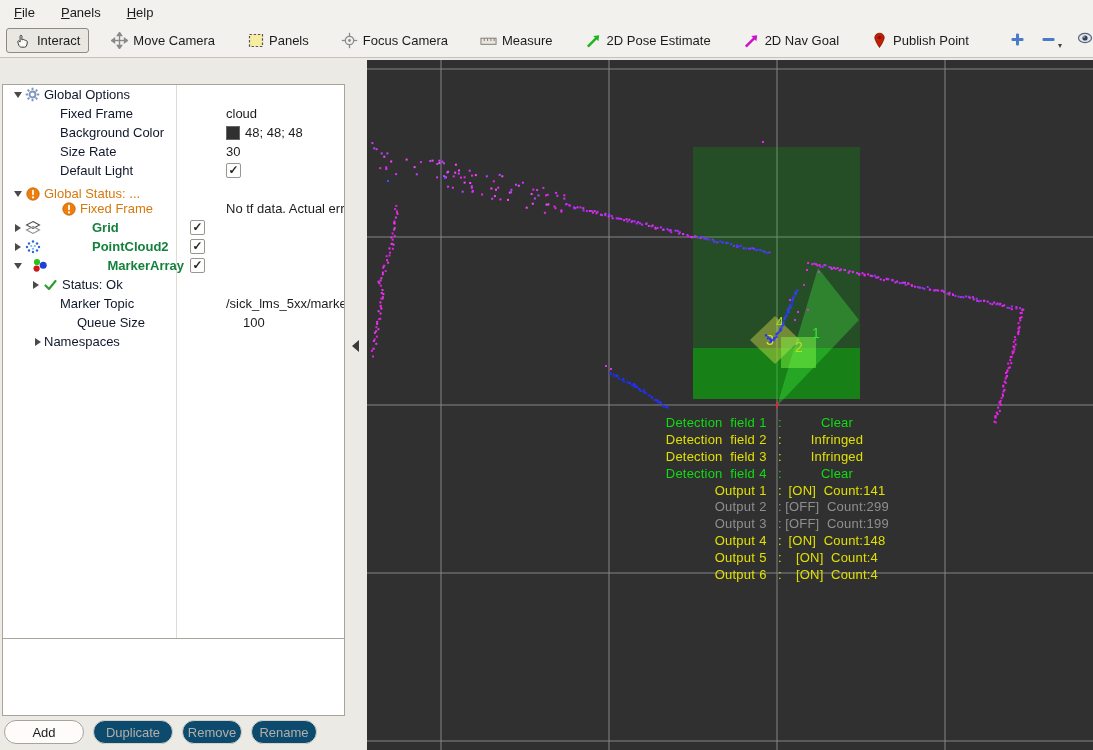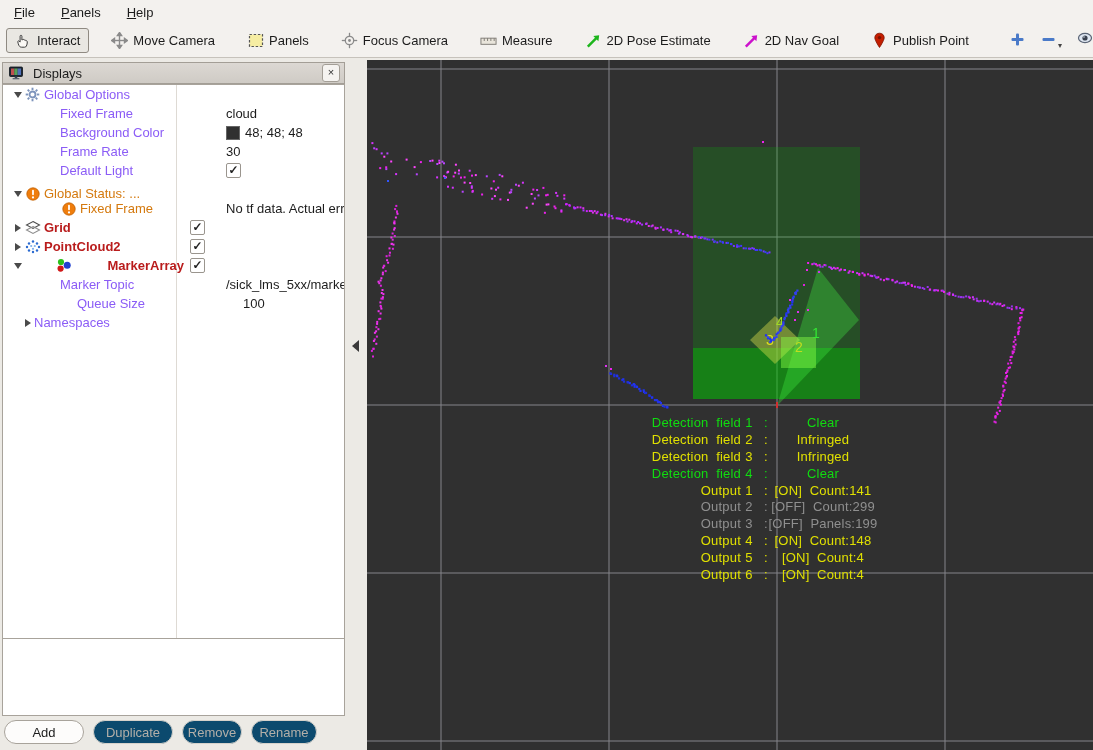--- a/index.html
+++ b/index.html
@@ -36,22 +36,22 @@
   #col-divider{position:absolute;left:173px;top:0;bottom:0;width:1px;background:#dedad4;}
   .tree-row{position:relative;height:19px;display:flex;align-items:center;}
   .name-cell{width:173px;display:flex;align-items:center;overflow:hidden;flex:none;}
   .value-cell{padding-left:6px;display:flex;align-items:center;gap:5px;overflow:hidden;white-space:nowrap;}
   .expander{width:13px;flex:none;display:flex;justify-content:center;}
   .tri-right{width:0;height:0;border-top:4px solid transparent;border-bottom:4px solid transparent;
              border-left:6px solid #4a4a4a;}
   .tri-down{width:0;height:0;border-left:4px solid transparent;border-right:4px solid transparent;
             border-top:6px solid #4a4a4a;}
   .ricon{width:17px;height:15px;flex:none;display:inline-flex;align-items:center;justify-content:center;margin-right:3px;}
-  .lbl-plain{color:#8b5cf6;}
-  .lbl-display{color:#b91c1c;font-weight:bold;}
+  .lbl-plain{color:#0f172a;}
+  .lbl-display{color:#15803d;font-weight:bold;margin-left:48px;}
   .lbl-warn{color:#d4790e;}
   .cb{width:13px;height:13px;background:#fff;border:1px solid #9a958e;border-radius:2px;
       font-size:12px;line-height:12px;text-align:center;color:#222;font-weight:bold;}
   .swatch{width:12px;height:12px;background:#303030;border:1px solid #666;}
   #mini-splitter{position:absolute;left:0;top:634px;width:345px;text-align:center;color:#8f8b84;
       font-size:7px;letter-spacing:1px;line-height:5px;}
   #help-box{position:absolute;left:2px;top:580px;width:343px;height:78px;background:#fff;
       border:1px solid #a8a39b;box-sizing:border-box;}
   #panel-buttons{position:absolute;left:4px;top:662px;display:flex;gap:9px;}
   .pbtn{height:24px;border-radius:12px;background:#fdfcfb;border:1px solid #a8a39b;
@@ -185,34 +185,20 @@
       <div class="view-ctl">
         <span class="ticon"><svg width="18" height="14" viewBox="0 0 18 14">
             <ellipse cx="9" cy="7" rx="6.5" ry="4.6" fill="#dfe7f2" stroke="#5a6475" stroke-width="1.2"></ellipse>
             <circle cx="9" cy="7" r="2.6" fill="#39404e"></circle>
             <circle cx="8" cy="6" r="0.8" fill="#cfd8e6"></circle>
           </svg></span>
         <span class="caret">▾</span>
       </div>
     </div>
   <div id="panel">
-    <div id="displays-header">
-      <span class="ricon">
-          <svg width="16" height="16" viewBox="0 0 16 16">
-            <rect x="1.5" y="2" width="13" height="9.5" rx="1" fill="#1d2733" stroke="#0d141c" stroke-width="0.8"></rect>
-            <rect x="3" y="3.5" width="3.3" height="6.5" fill="#c05050"></rect>
-            <rect x="6.3" y="3.5" width="3.3" height="6.5" fill="#58a058"></rect>
-            <rect x="9.6" y="3.5" width="3.4" height="6.5" fill="#5070b8"></rect>
-            <rect x="6.7" y="11.5" width="2.6" height="1.6" fill="#3a4656"></rect>
-            <rect x="4.5" y="13.2" width="7" height="1.1" rx="0.5" fill="#3a4656"></rect>
-          </svg>
-        </span>
-      <span class="title">Displays</span>
-      <div id="panel-close">×</div>
-    </div>
     <div id="tree-box">
       <div id="col-divider"></div>
       <div id="tree-rows">
           <div class="tree-row">
             <div class="name-cell" style="padding-left: 8px;">
               <span class="expander">
                 <span class="tri-down"></span>
               </span>
               <span class="ricon">
                 <svg width="15" height="15" viewBox="0 0 15 15">
@@ -248,21 +234,21 @@
               <span class="lbl-plain">Background Color</span>
             </div>
             <div class="value-cell">
               <div class="swatch" style="background: rgb(48, 48, 48);"></div>
               <span>48; 48; 48</span>
             </div>
           </div>
           <div class="tree-row">
             <div class="name-cell" style="padding-left: 44px;">
               <span class="expander"></span>
-              <span class="lbl-plain">Frame Rate</span>
+              <span class="lbl-plain">Size Rate</span>
             </div>
             <div class="value-cell">
               <span>30</span>
             </div>
           </div>
           <div class="tree-row">
             <div class="name-cell" style="padding-left: 44px;">
               <span class="expander"></span>
               <span class="lbl-plain">Default Light</span>
             </div>
@@ -363,39 +349,53 @@
                   <circle cx="11.2" cy="7.2" r="3.5" fill="#2040d0"></circle>
                 </svg>
               </span>
               <span class="lbl-display">MarkerArray</span>
             </div>
             <div class="value-cell">
               <div class="cb">✓</div>
             </div>
           </div>
           <div class="tree-row">
+            <div class="name-cell" style="padding-left: 26px;">
+              <span class="expander">
+                <span class="tri-right"></span>
+              </span>
+              <span class="ricon">
+                <svg width="15" height="14" viewBox="0 0 15 14">
+                  <path d="M2.5 7.5 L6 11 L12.5 3" fill="none" stroke="#2f9e2f" stroke-width="2.2" stroke-linecap="round" stroke-linejoin="round"></path>
+                </svg>
+              </span>
+              <span class="lbl-plain">Status: Ok</span>
+            </div>
+            <div class="value-cell"></div>
+          </div>
+          <div class="tree-row">
             <div class="name-cell" style="padding-left: 44px;">
               <span class="expander"></span>
               <span class="lbl-plain">Marker Topic</span>
             </div>
             <div class="value-cell">
               <span>/sick_lms_5xx/marker</span>
             </div>
           </div>
           <div class="tree-row">
             <div class="name-cell" style="padding-left: 44px; margin-left: 17px;">
               <span class="expander"></span>
               <span class="lbl-plain">Queue Size</span>
             </div>
             <div class="value-cell">
               <span>100</span>
             </div>
           </div>
           <div class="tree-row">
-            <div class="name-cell" style="padding-left: 18px;">
+            <div class="name-cell" style="padding-left: 28px;">
               <span class="expander">
                 <span class="tri-right"></span>
               </span>
               <span class="lbl-plain">Namespaces</span>
             </div>
             <div class="value-cell"></div>
           </div>
         </div>
     </div>
     <div id="mini-splitter" style="top:610px;">·······</div>
@@ -949,21 +949,21 @@
           <rect x="422.0" y="239.0" width="2" height="2" fill="#ee22ee"></rect>
           <rect x="395.0" y="81.0" width="2" height="2" fill="#ee22ee"></rect>
           <rect x="436.0" y="224.0" width="2" height="2" fill="#dd22dd"></rect>
           <rect x="243.0" y="308.0" width="2" height="2" fill="#ee22ee"></rect>
           <rect x="238.0" y="305.0" width="2" height="2" fill="#dd33ee"></rect>
           <rect x="20.0" y="120.0" width="2" height="2" fill="#3355ff"></rect>
           <rect x="77.0" y="117.0" width="2" height="2" fill="#4455ff"></rect>
           <rect x="451.0" y="211.0" width="2" height="2" fill="#cc33ee"></rect>
         </g>
       </svg>
-    <div id="overlay" style="left: 284px; top: 354px;">
+    <div id="overlay" style="left: 298px; top: 354px;">
         <div class="ov-row" style="height: 16.9px; color: rgb(16, 220, 16);">
           <span class="ov-label">Detection  field</span>
           <span class="ov-num">1</span>
           <span class="ov-colon">:</span>
           <span class="ov-value">Clear</span>
         </div>
         <div class="ov-row" style="height: 16.9px; color: rgb(224, 224, 0);">
           <span class="ov-label">Detection  field</span>
           <span class="ov-num">2</span>
           <span class="ov-colon">:</span>
@@ -990,21 +990,21 @@
         <div class="ov-row" style="height: 16.9px; color: rgb(143, 143, 143);">
           <span class="ov-label">Output</span>
           <span class="ov-num">2</span>
           <span class="ov-colon">:</span>
           <span class="ov-value">[OFF]  Count:299</span>
         </div>
         <div class="ov-row" style="height: 16.9px; color: rgb(143, 143, 143);">
           <span class="ov-label">Output</span>
           <span class="ov-num">3</span>
           <span class="ov-colon">:</span>
-          <span class="ov-value">[OFF]  Panels:199</span>
+          <span class="ov-value">[OFF]  Count:199</span>
         </div>
         <div class="ov-row" style="height: 16.9px; color: rgb(224, 224, 0);">
           <span class="ov-label">Output</span>
           <span class="ov-num">4</span>
           <span class="ov-colon">:</span>
           <span class="ov-value">[ON]  Count:148</span>
         </div>
         <div class="ov-row" style="height: 16.9px; color: rgb(224, 224, 0);">
           <span class="ov-label">Output</span>
           <span class="ov-num">5</span>

